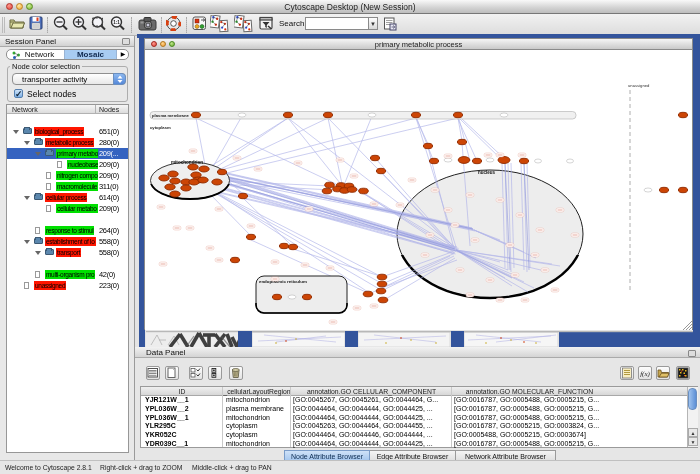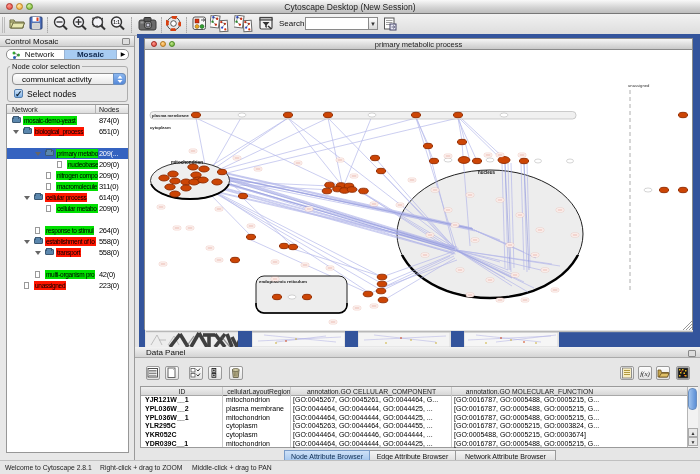--- a/index.html
+++ b/index.html
@@ -175,59 +175,60 @@
 <div class="abs" id="searcharrow" style="left:369px">▼</div>
 <svg class="abs" style="left:383px;top:16px" width="14" height="15" viewBox="0 0 14 15">
       <rect x="1.5" y="2" width="9.5" height="11" fill="#fdfdfd" stroke="#555"></rect>
       <line x1="3" y1="4.5" x2="9.5" y2="4.5" stroke="#888" stroke-width="0.8"></line>
       <line x1="3" y1="6.5" x2="9.5" y2="6.5" stroke="#888" stroke-width="0.8"></line>
       <line x1="3" y1="8.5" x2="7" y2="8.5" stroke="#888" stroke-width="0.8"></line>
       <rect x="7" y="8" width="6" height="6" fill="#e8e8f4" stroke="#446"></rect>
       <path d="M8.5 11 L11.5 11 M10.2 9.5 L11.8 11 L10.2 12.5" stroke="#335" stroke-width="0.7" fill="none"></path>
     </svg>
 <div id="cpanel" class="abs"></div>
-<div id="cphead" class="abs">Control Mosaic</div>
+<div id="cphead" class="abs">Session Panel</div>
 <div class="abs floaticon" style="left:122px;top:38px"></div>
 <div id="tabs" class="abs"></div>
 <svg class="abs" style="left:12px;top:51px" width="9" height="8" viewBox="0 0 9 8">
       <circle cx="2" cy="2" r="1.5" fill="#30b030"></circle>
       <circle cx="6.5" cy="4" r="1.5" fill="#30b030"></circle>
       <circle cx="2.5" cy="6.5" r="1.5" fill="#2060c0"></circle>
       <line x1="2" y1="2" x2="6.5" y2="4" stroke="#555" stroke-width="0.6"></line>
       <line x1="6.5" y1="4" x2="2.5" y2="6.5" stroke="#555" stroke-width="0.6"></line>
     </svg>
 <div id="tabnet" class="abs" style="text-indent:8px">Network</div>
 <div id="tabmosaic" class="abs">Mosaic</div>
 <div id="tabarrow" class="abs">▶</div>
 <div id="groupbox" class="abs"></div>
 <div id="grouplbl" class="abs">Node color selection</div>
-<div id="combo" class="abs">communicat activity</div>
+<div id="combo" class="abs">transporter activity</div>
 <div id="combobtn" class="abs"></div>
 <svg class="abs" style="left:116px;top:75px" width="8" height="9" viewBox="0 0 8 9">
       <path d="M4 0.5 L6.5 3.5 L1.5 3.5 Z" fill="#fff"></path>
       <path d="M4 8 L6.5 5 L1.5 5 Z" fill="#fff"></path>
     </svg>
 <div id="cbx" class="abs">✓</div>
 <div id="cbxlbl" class="abs">Select nodes</div>
 <div id="treebox" class="abs"></div>
 <div id="treehead" class="abs">
       <span style="position:absolute;left:5px;top:1px">Network</span>
       <span style="position:absolute;left:92px;top:1px">Nodes</span>
       <span style="position:absolute;left:88px;top:0;width:1px;height:9px;background:#b2b2b2"></span>
     </div>
-<div class="abs trow" style="top:115px;">
-      <span class="folder" style="left:5px"></span>
-      <span class="tlabel" style="left:16px;max-width:75px;background:#00e000">mosaic-demo-yeast</span>
-      <span class="tcount" style="">874(0)</span>
-    </div>
 <div class="abs trow" style="top:126px;">
       <span class="exp" style="left:6px"></span>
       <span class="folder" style="left:16px"></span>
       <span class="tlabel" style="left:27px;max-width:64px;background:#ff1500">biological_process</span>
       <span class="tcount" style="">651(0)</span>
+    </div>
+<div class="abs trow" style="top:137px;">
+      <span class="exp" style="left:17px"></span>
+      <span class="folder" style="left:27px"></span>
+      <span class="tlabel" style="left:38px;max-width:53px;background:#ff1500">metabolic process</span>
+      <span class="tcount" style="">280(0)</span>
     </div>
 <div class="abs trow" style="top:148px;background:#3563c0;">
       <span class="exp" style="left:28px"></span>
       <span class="folder" style="left:38px"></span>
       <span class="tlabel" style="left:49px;max-width:42px;background:#00e000">primary metabo</span>
       <span class="tcount" style="color:#fff;">209(...</span>
     </div>
 <div class="abs trow" style="top:159px;">
       <span class="file" style="left:50px"></span>
       <span class="tlabel" style="left:60px;max-width:31px;background:#00e000">nucleobase-</span>

